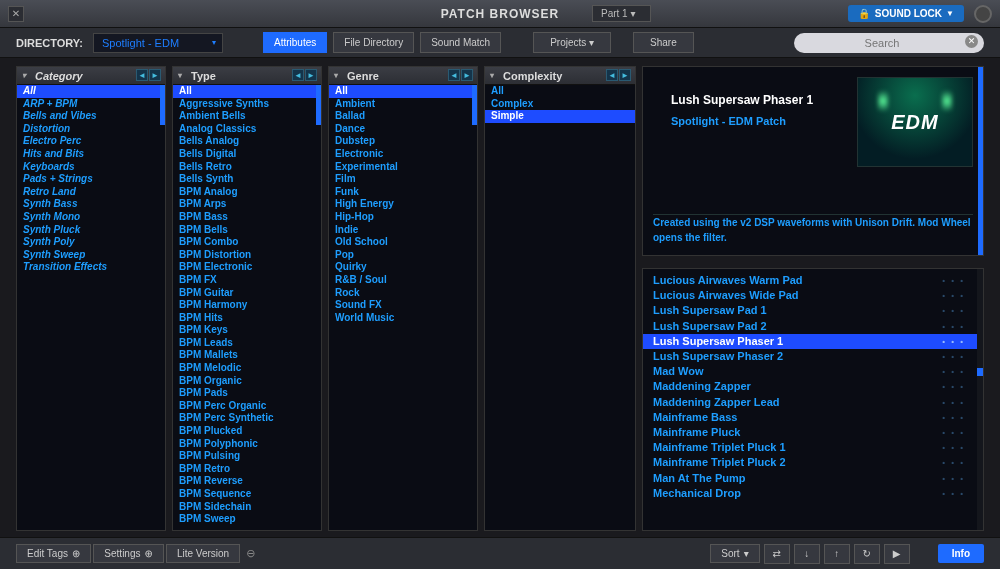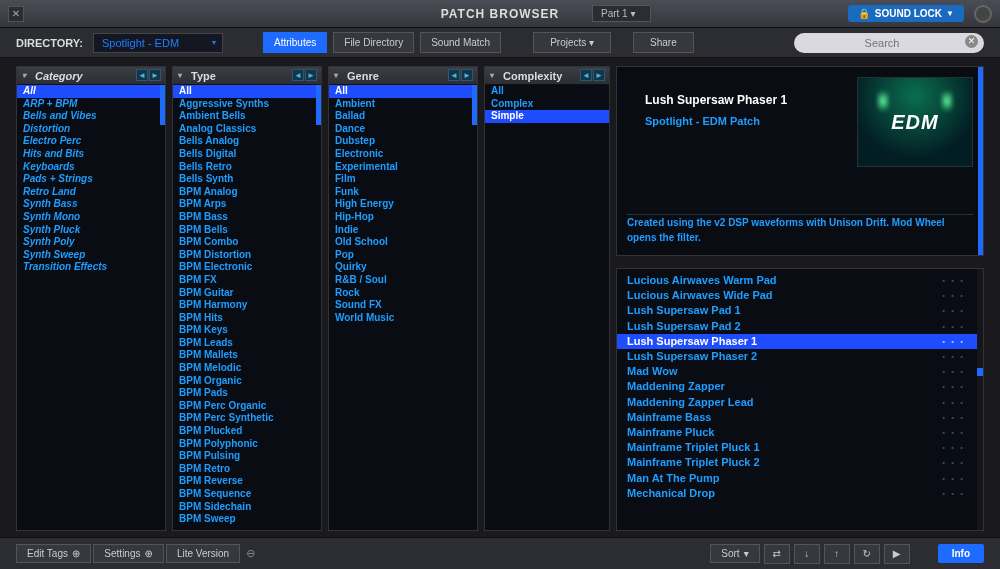--- a/index.html
+++ b/index.html
@@ -26,21 +26,21 @@
 .search { margin-left: auto; background: #d9d9df; border-radius: 10px; height: 20px; width: 190px; font-size: 11px; padding: 0 24px 0 10px; border: none; text-align: center; color: #333; }
 .search-wrap { position: relative; margin-left: auto; }
 .search-clear { position: absolute; right: 6px; top: 2px; width: 13px; height: 13px; border-radius: 50%; background: #888; color: #fff; font-size: 9px; display: flex; align-items: center; justify-content: center; cursor: pointer; }
 
 
 .main { flex: 1; display: flex; padding: 8px 16px 6px 16px; gap: 6px; overflow: hidden; }
 .col { display: flex; flex-direction: column; background: #0a0c14; border: 1px solid #333; position: relative; }
 .col-cat { width: 150px; font-style: italic; }
 .col-type { width: 150px; }
 .col-genre { width: 150px; }
-.col-complex { width: 126px; }
+.col-complex { width: 152px; }
 .col-header { height: 18px; background: linear-gradient(#3b3d44, #2c2e34); font-size: 11px; font-weight: 700; color: #ddd; padding-left: 18px; display: flex; align-items: center; position: relative; border-bottom: 1px solid #111; }
 .col-header::before { content: "▾"; position: absolute; left: 5px; font-size: 8px; color: #aaa; }
 .col-nav { position: absolute; right: 4px; top: 2px; display: flex; gap: 1px; }
 .col-nav span { width: 12px; height: 12px; background: #14344a; color: #4bd; font-size: 8px; display: flex; align-items: center; justify-content: center; cursor: pointer; border: 1px solid #2a5a72; }
 .col-body { flex: 1; overflow: hidden; }
 .item { font-size: 10px; color: #1e9eff; padding: 0 6px; line-height: 12.6px; font-weight: 700; cursor: pointer; white-space: nowrap; }
 .item.sel { background: #1e4cff; color: #fff; }
 .scroll-ind { position: absolute; right: 0; top: 18px; bottom: 0; width: 5px; background: #0a0c14; }
 .scroll-ind::before { content: ""; position: absolute; right: 0; top: 0; width: 5px; height: 40px; background: #1e6bff; }
 

